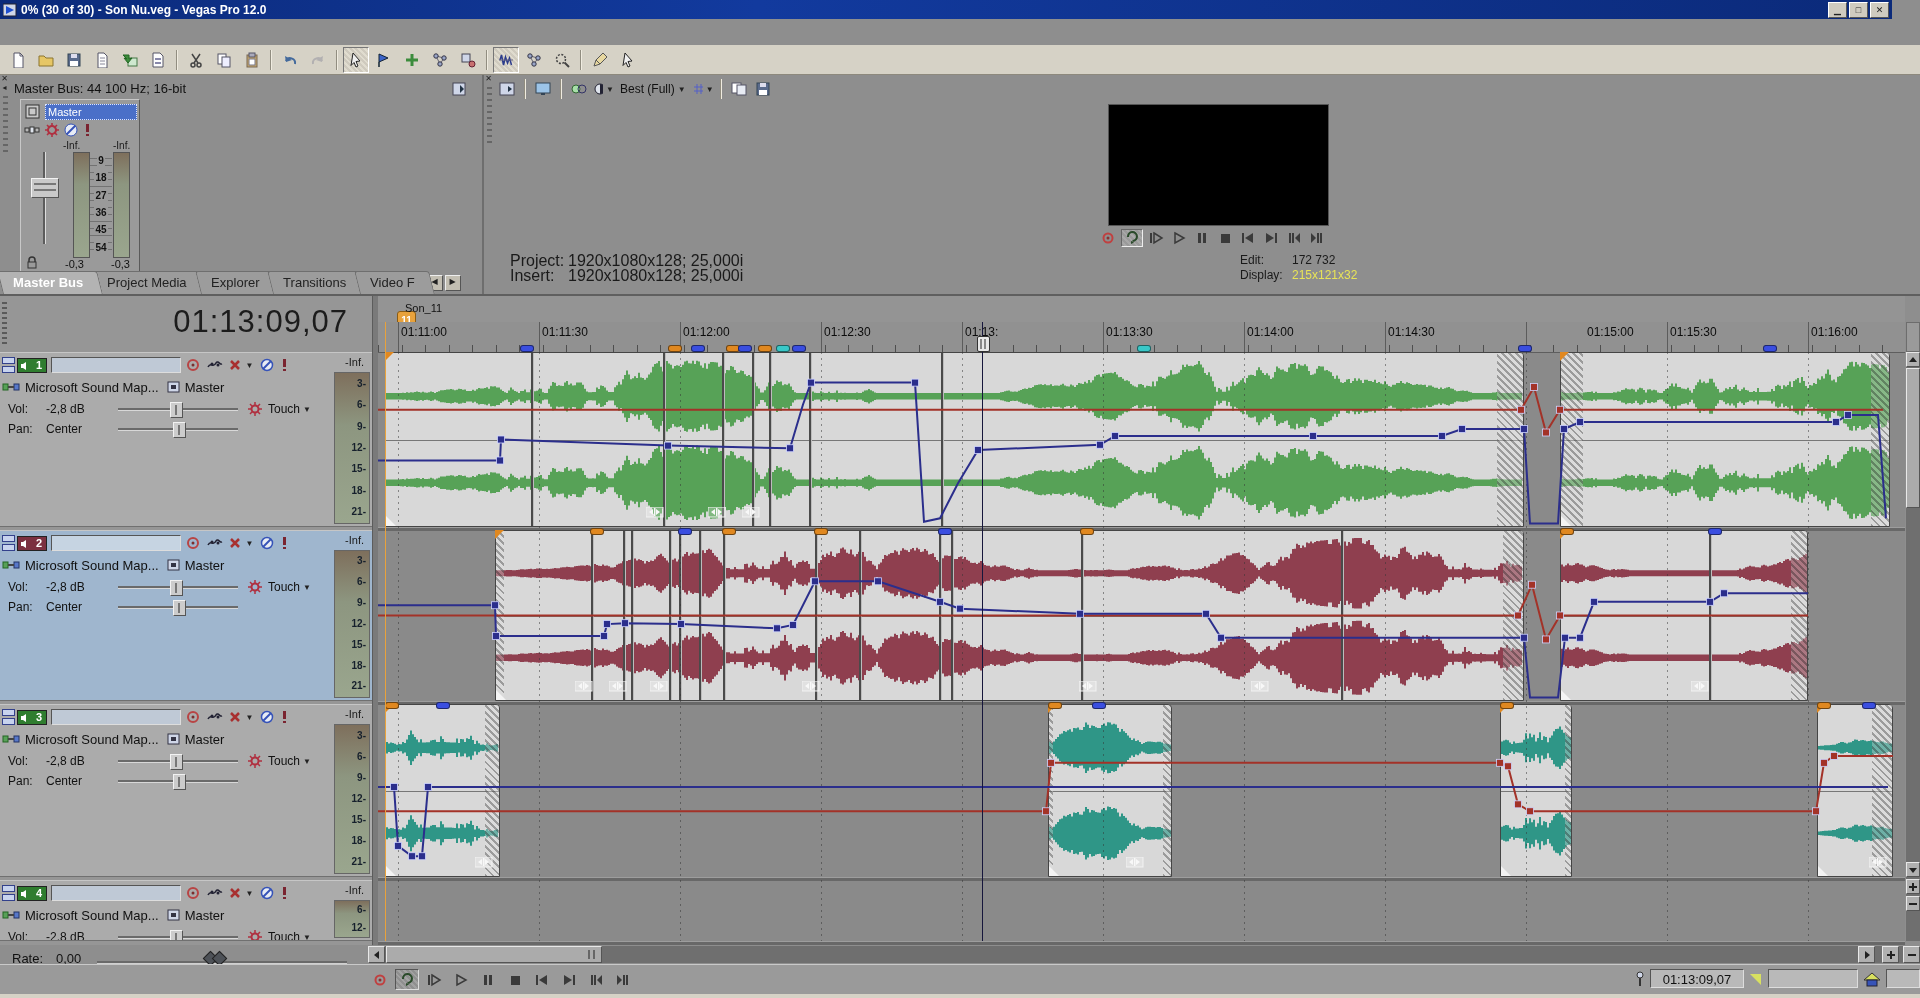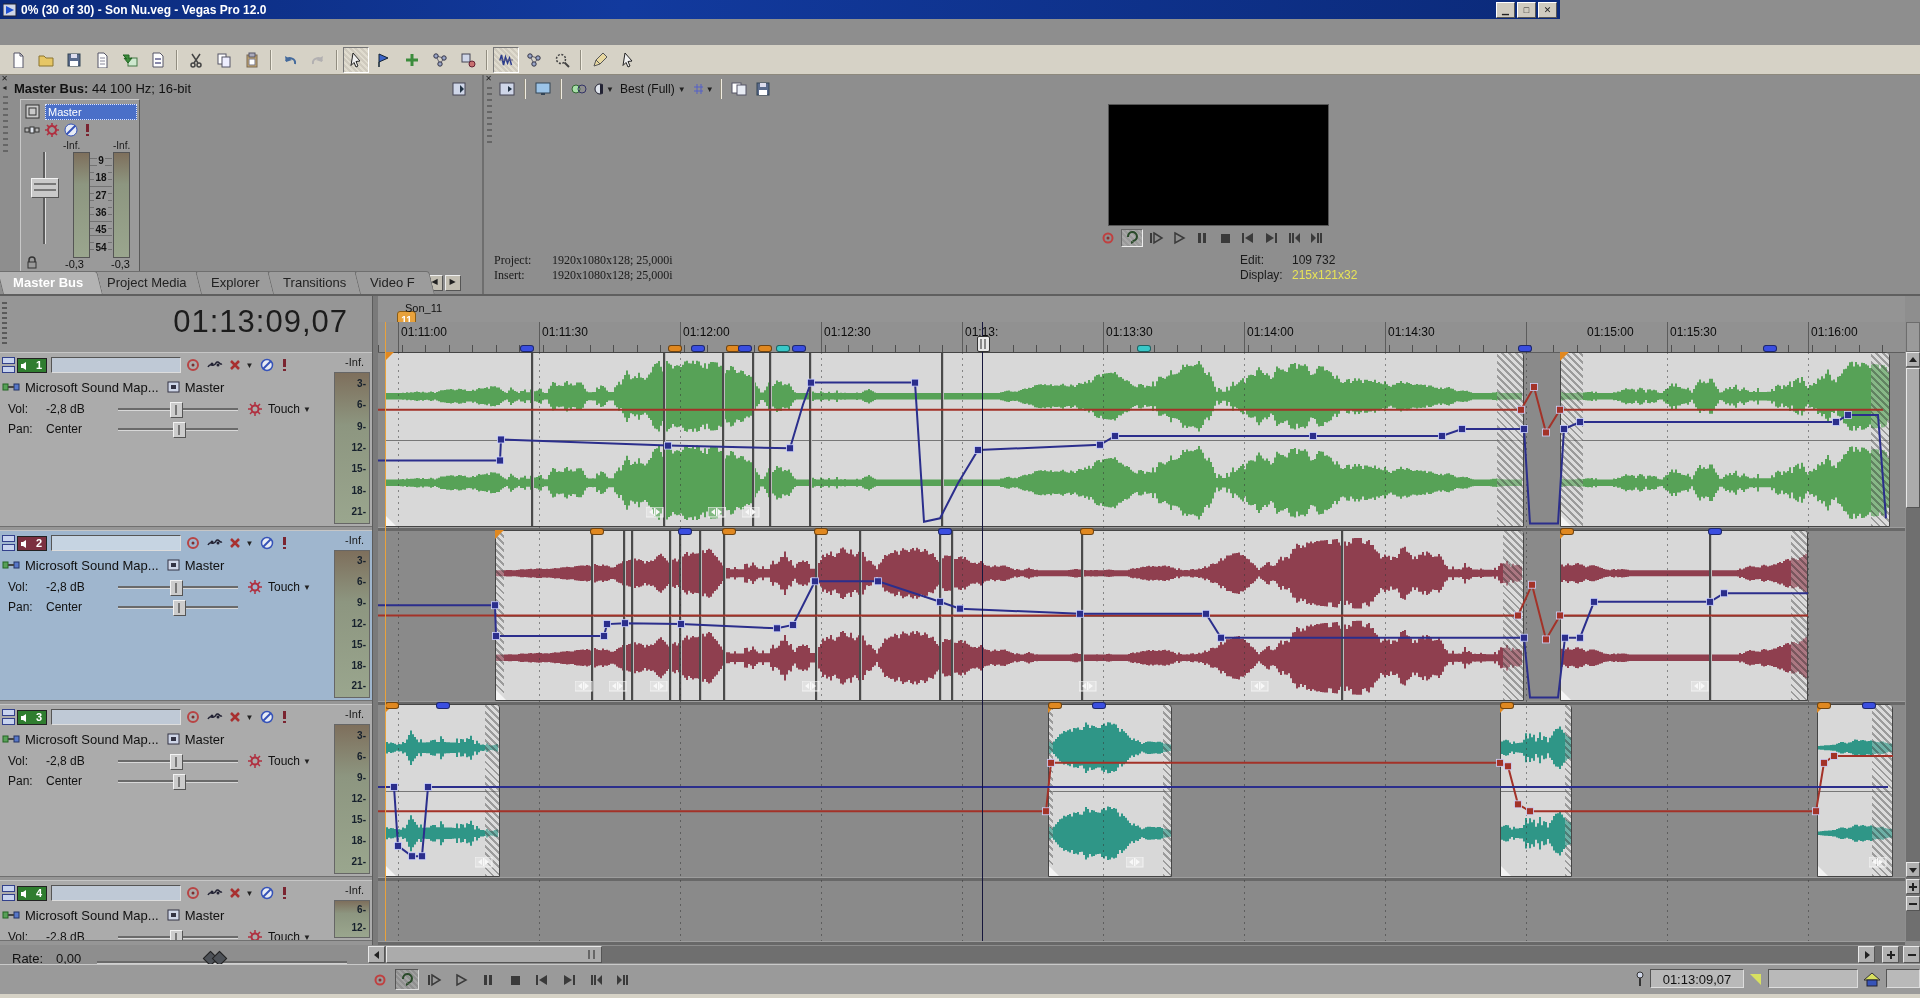--- a/index.html
+++ b/index.html
@@ -1,21 +1,21 @@
 <!DOCTYPE html>
 <html><head>
 <meta charset="utf-8">
 <style>
   html,body{margin:0;padding:0;width:1920px;height:998px;overflow:hidden;
     font-family:"Liberation Sans",sans-serif;font-size:12px;color:#111;background:#8e8e8e;}
   .abs{position:absolute}
   #app{position:absolute;left:0;top:0;width:1920px;height:998px;background:#8e8e8e;}
 
   
-  #titlebar{left:0;top:0;width:1560px;height:19px;background:linear-gradient(90deg,#0b2a7a,#123a9e 40%,#0b2a7a);
+  #titlebar{left:0;top:0;width:1892px;height:19px;background:linear-gradient(90deg,#0b2a7a,#123a9e 40%,#0b2a7a);
     color:#fff;display:flex;align-items:center;padding-left:3px;box-sizing:border-box;}
   #titlebar .ttl{font-weight:bold;font-size:12px;margin-left:4px;white-space:nowrap;}
   .winbtn{width:17px;height:14px;background:#cfcbc0;border:1px solid;border-color:#fff #555 #555 #fff;
     margin-left:2px;display:flex;align-items:center;justify-content:center;font-size:9px;color:#222;line-height:1;}
   #winbtns{position:absolute;right:3px;top:2px;display:flex;}
   #menubar{left:0;top:19px;width:1920px;height:26px;background:#d6d2c6;border-bottom:1px solid #9a968a;
     display:flex;align-items:center;padding-left:4px;box-sizing:border-box;}
   .menu-item{padding:3px 9px;font-size:13px;color:#111;}
   #toolbar{left:0;top:45px;width:1920px;height:30px;background:#d6d2c6;border-bottom:1px solid #8d897d;
     display:flex;align-items:center;padding-left:4px;box-sizing:border-box;}
@@ -25,21 +25,21 @@
   .tb-btn.disabled{opacity:.45}
   .tb-sep{width:1px;height:20px;background:#918d80;border-right:1px solid #f0ece0;margin:0 4px;}
 
   
   #dock{left:0;top:75px;width:480px;height:219px;background:#8e8e8e;}
   .grip-strip{position:absolute;left:0;top:0;width:11px;height:100%;}
   .xbtn{width:9px;height:9px;font-size:8px;line-height:8px;color:#222;text-align:center;}
   .grip-dots{width:5px;margin:3px auto;height:60px;
     background:repeating-linear-gradient(180deg,#666 0 2px,transparent 2px 6px);}
   #mb-header{position:absolute;left:14px;top:6px;font-size:13px;}
-  #mb-header b{font-weight:bold;}
+  #mb-header b{font-weight:normal;}
   #mb-propbtn{position:absolute;right:10px;top:4px;}
   #mb-strip{position:absolute;left:20px;top:24px;width:118px;height:172px;background:#9a9a9a;
     border:1px solid;border-color:#c8c8c8 #5a5a5a #5a5a5a #c8c8c8;}
   #mb-name{position:absolute;left:24px;top:4px;width:86px;height:14px;background:#4a6fc8;color:#fff;
     font-size:11px;padding:0 2px;border:1px dotted #dce4ff;line-height:14px;}
   #mb-iconrow{position:absolute;left:3px;top:23px;display:flex;gap:5px;align-items:center;}
   #mb-fader-line{position:absolute;left:22px;top:52px;width:2px;height:92px;background:#5c5c5c;border-right:1px solid #ddd;}
   #mb-fader-knob{position:absolute;left:10px;top:78px;width:26px;height:18px;background:#c9c9c9;
     border:1px solid;border-color:#f2f2f2 #555 #555 #f2f2f2;}
   #mb-fader-knob:before{content:"";display:block;margin:4px 2px;height:2px;background:#777;}
@@ -66,21 +66,21 @@
   
   #preview{left:482px;top:75px;width:1438px;height:219px;background:#8e8e8e;border-left:2px solid #6e6e6e;}
   #pv-toolbar{position:absolute;left:12px;top:2px;height:24px;display:flex;align-items:center;gap:2px;}
   .pv-btn{width:22px;height:20px;display:flex;align-items:center;justify-content:center;}
   .pv-quality{display:flex;align-items:center;font-size:12px;color:#111;padding:1px 4px;}
   .caret{font-size:8px;margin-left:3px;color:#222;}
   #pv-screen{position:absolute;left:624px;top:29px;width:219px;height:120px;background:#000;border:1px solid #555;}
   #pv-transport{position:absolute;left:614px;top:154px;display:flex;gap:3px;align-items:center;}
   .mini-btn{width:20px;height:16px;display:flex;align-items:center;justify-content:center;}
   .mini-btn.pressed{border:1px solid;border-color:#666 #eee #eee #666;background:repeating-linear-gradient(45deg,#9a9a9a 0 2px,#a8a8a8 2px 4px);}
-  #pv-info-left{position:absolute;left:10px;top:178px;font-size:12px;line-height:15px;color:#1a1a1a;font-family:Liberation Serif, serif;}
+  #pv-info-left{position:absolute;left:26px;top:178px;font-size:16px;line-height:15px;color:#1a1a1a;}
   #pv-info-right{position:absolute;left:756px;top:178px;font-size:12px;line-height:15px;color:#1a1a1a;}
   .inf-row{display:flex}
   .inf-row .lbl{width:58px}
   #pv-info-right .lbl{width:52px}
   .hl-val{color:#e8e457;}
 
   
   #tl-split{left:0;top:294px;width:1920px;height:2px;background:#5f5f5f;}
   #leftcol{left:0;top:296px;width:372px;height:649px;background:#969696;}
   #big-tc{position:absolute;right:24px;top:8px;font-size:31px;color:#1c1c1c;letter-spacing:1px;}
@@ -537,21 +537,21 @@
           <div>1920x1080x128; 25,000i</div>
         </div>
         <div class="inf-row">
           <div class="lbl">Insert:</div>
           <div>1920x1080x128; 25,000i</div>
         </div>
       </div>
     <div id="pv-info-right">
         <div class="inf-row">
           <div class="lbl">Edit:</div>
-          <div>109 732</div>
+          <div>172 732</div>
         </div>
         <div class="inf-row">
           <div class="lbl">Display:</div>
           <div class="hl-val">215x121x32</div>
         </div>
       </div>
   </div>
 
   <div id="tl-split" class="abs"></div>
 

